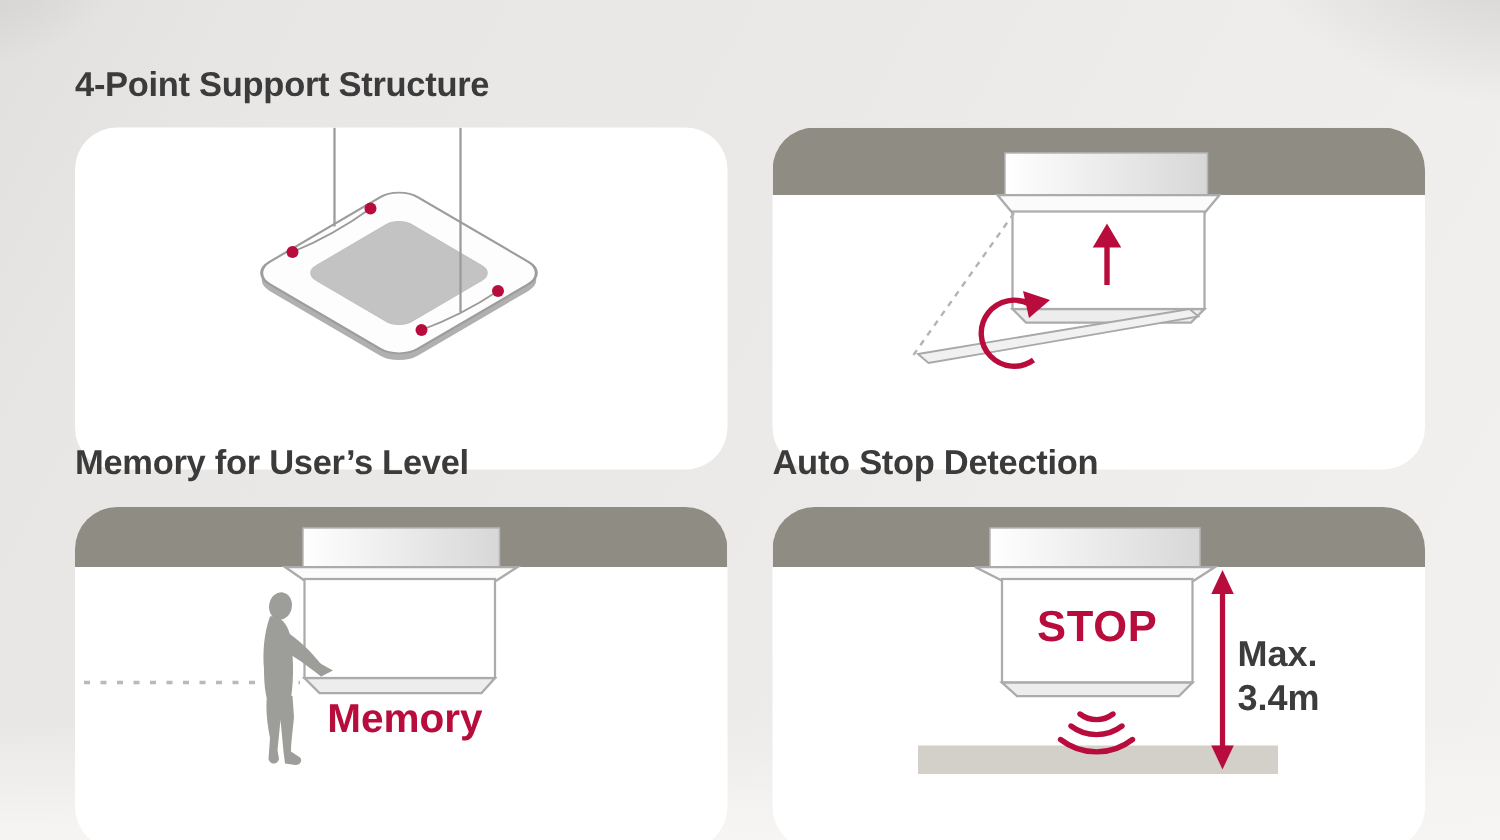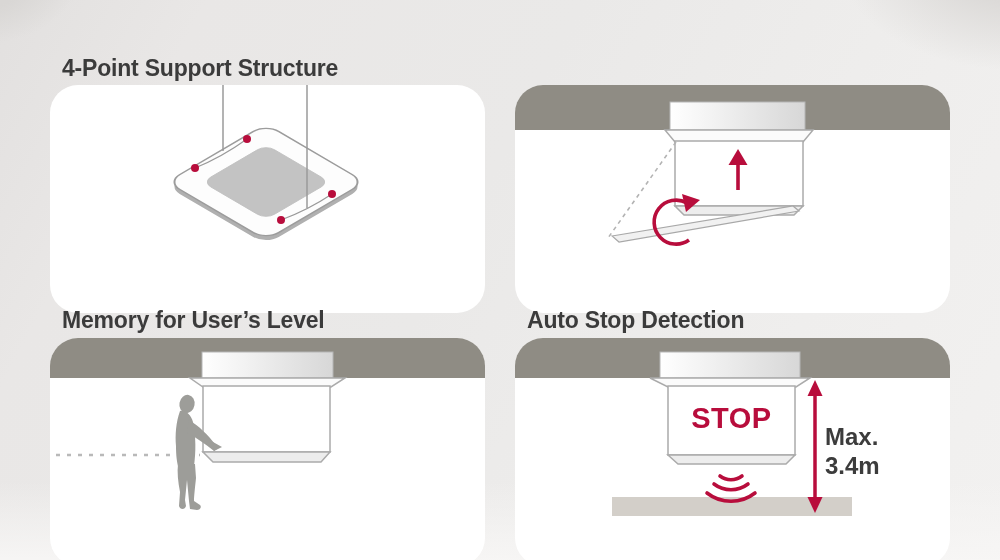--- a/index.html
+++ b/index.html
@@ -6,21 +6,21 @@
   .frame{
     position:relative;width:1000px;height:560px;overflow:hidden;
     font-family:"Liberation Sans",sans-serif;
     background:
       radial-gradient(150px 100px at -25px -25px, #d9d7d5 35%, rgba(217,215,213,0) 70%),
       radial-gradient(280px 170px at 102% -40px, #dcdad8 25%, rgba(220,218,216,0) 65%),
       linear-gradient(to bottom, rgba(255,255,255,0) 86%, rgba(247,246,245,.95) 100%),
       linear-gradient(118deg, #e2e0df 0%, #e9e7e6 16%, #eae9e8 45%, #efeeed 75%, #f2f1f0 100%);
   }
   .title{
-    position:absolute;margin:12px;height:30px;
+    position:absolute;margin:0;height:30px;
     font-size:23px;font-weight:700;letter-spacing:-0.2px;
     color:var(--title-text,#3b3b3b);white-space:nowrap;
   }
   .card{
     position:absolute;width:435px;height:228px;border-radius:28px;
     background:#ffffff;overflow:hidden;
   }
   .card svg{position:absolute;left:0;top:0;display:block;}
   .band{fill:var(--ceiling-gray,#8f8c84);}
   .floor{fill:var(--floor-gray,#d3cfc9);}
@@ -130,20 +130,21 @@
       </g>
       <line class="dash-level" x1="6" y1="117" x2="150" y2="117"></line>
       <g class="silhouette">
         <ellipse cx="137" cy="66" rx="7.6" ry="9.2" transform="rotate(10 137 66)"></ellipse>
         <path d="M130,73 C126,84 125,97 126,108 C126,118 127,124 128,128 L144,128 C146,114 146,99 143,84 C141,77 136,72 130,73 Z"></path>
         <path d="M139,82 C149,88 158,97 165,106 L170,109 L164,113 C155,106 146,99 137,95 Z"></path>
         <path d="M163,104 L172,109 L164,113 Z"></path>
         <path d="M128,126 L145,126 L146,140 C145,150 144,158 144,163 L150,167 C152,169 150,172 147,172 L140,171 L139,163 L137,142 L135,162 L136,168 C135,172 130,172 129,168 L130,154 C128,144 127,134 128,126 Z"></path>
       </g>
     </svg>
+    <div class="label-red memory-label">Memory</div>
   </div>
 
   <h2 class="title" style="left:515px;top:295px;text-align:center;">Auto Stop Detection</h2>
 
   <div class="card" style="left:515px;top:338px;">
     <svg width="435" height="178" viewBox="0 0 435 178">
       <defs>
         <linearGradient id="gBox3" x1="0" y1="0" x2="1" y2="0">
           <stop offset="0" stop-color="#ffffff"></stop>
             <stop offset="1" stop-color="#d7d7d7"></stop>

